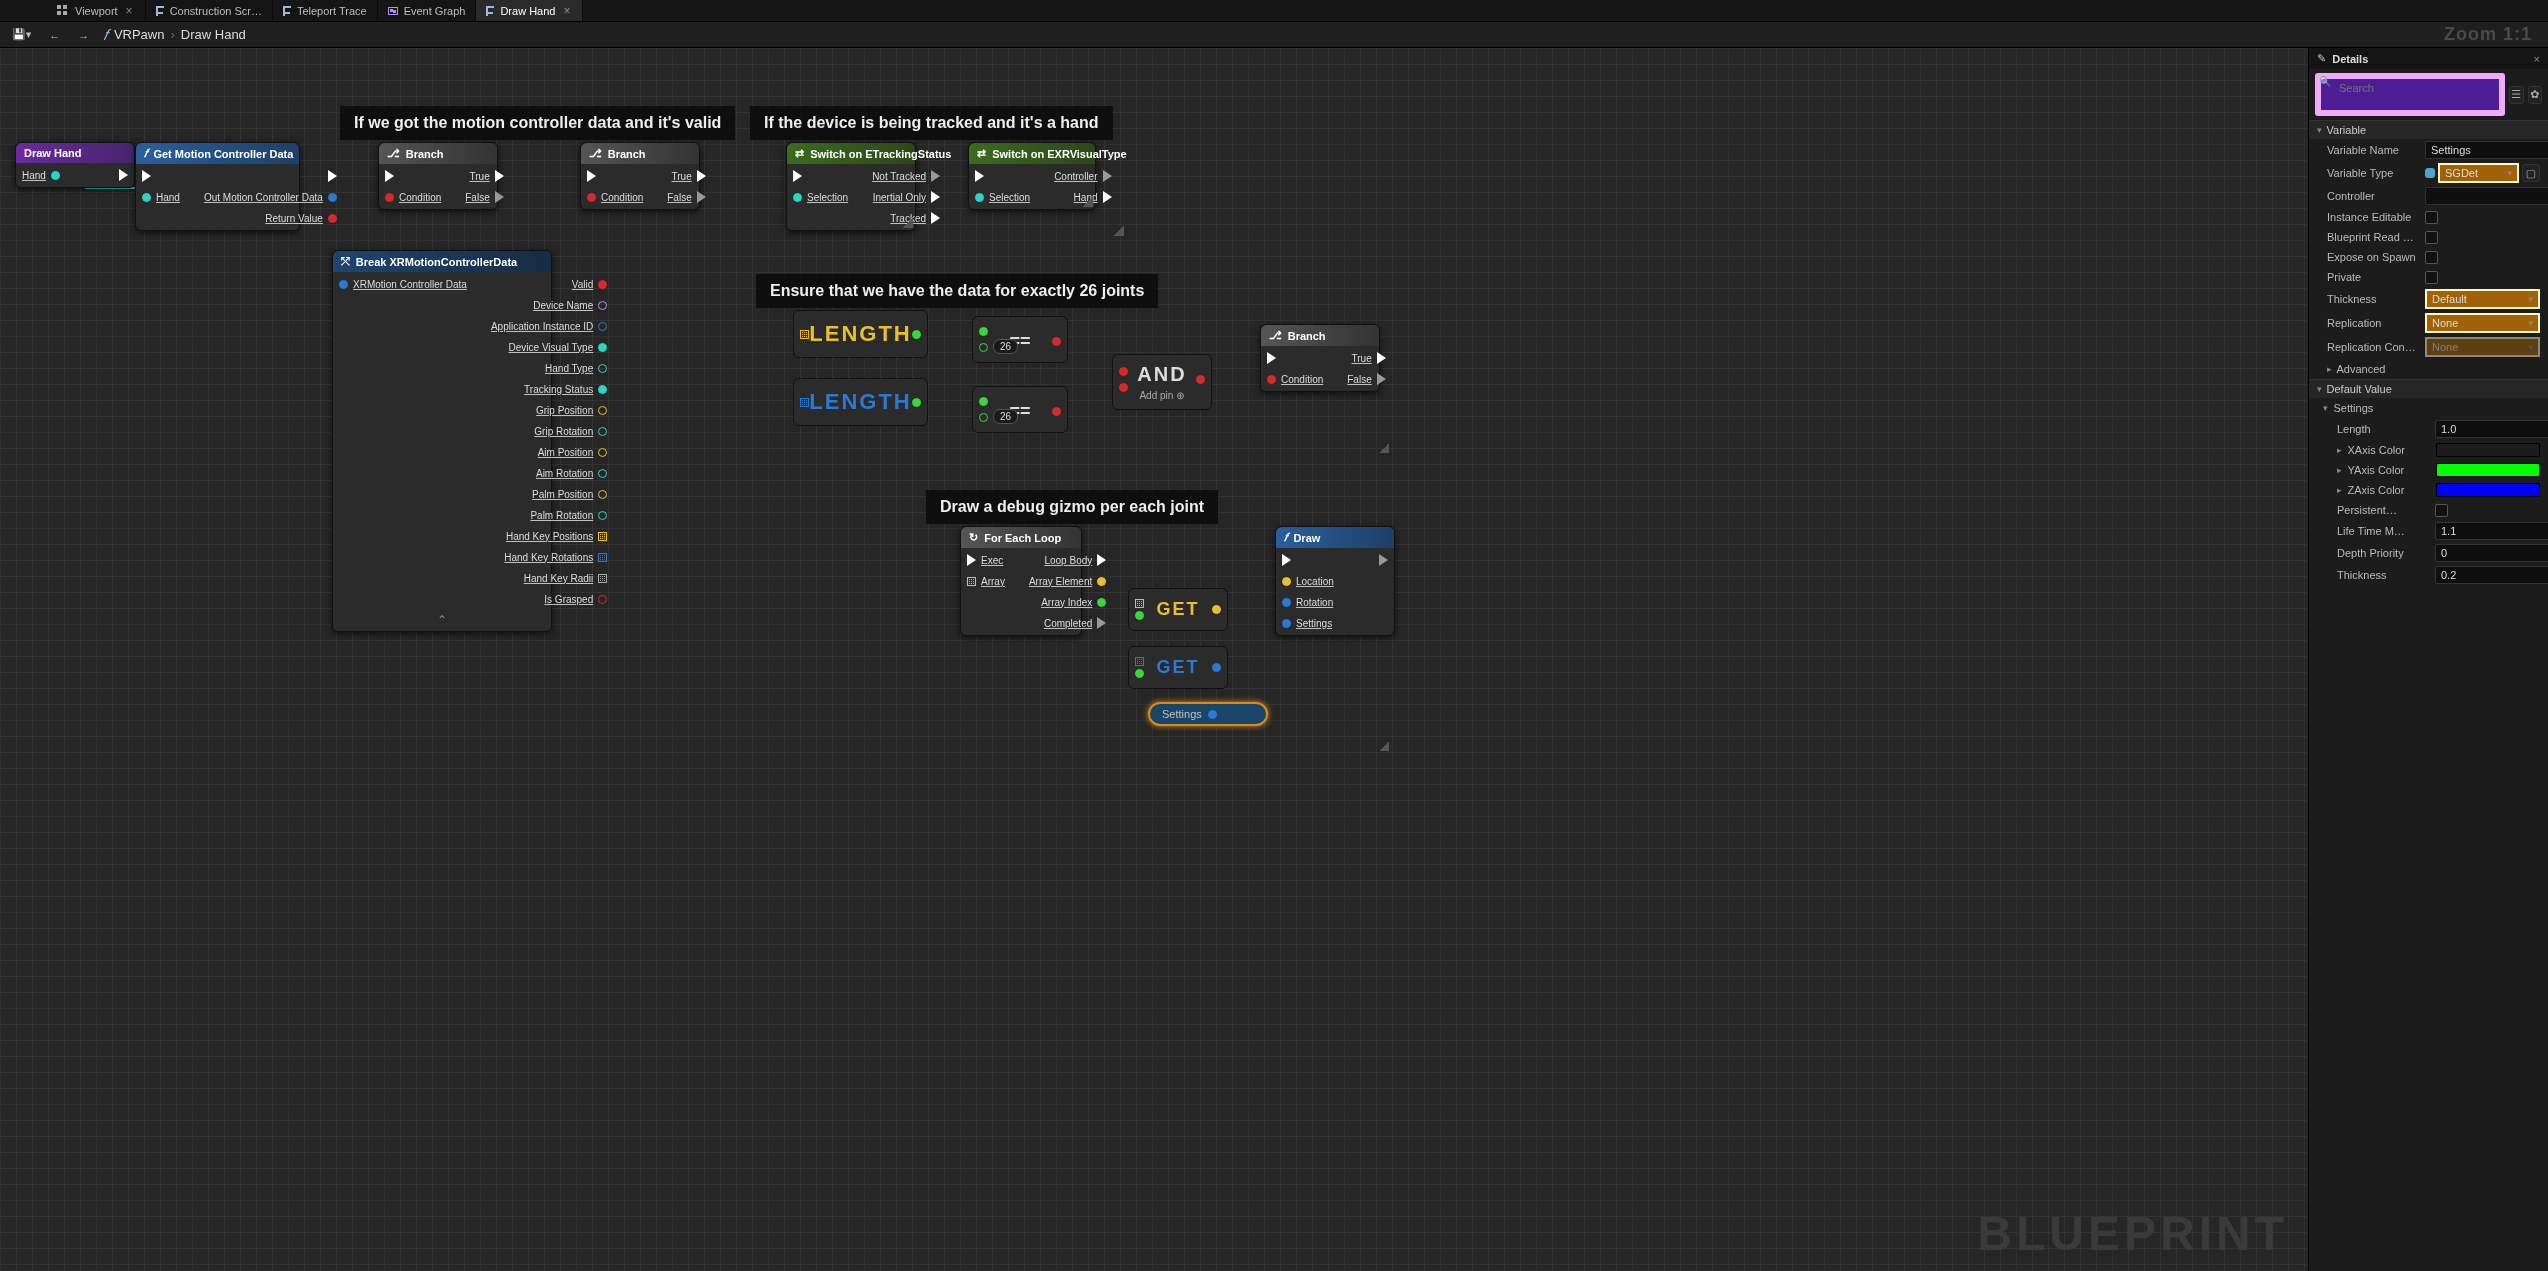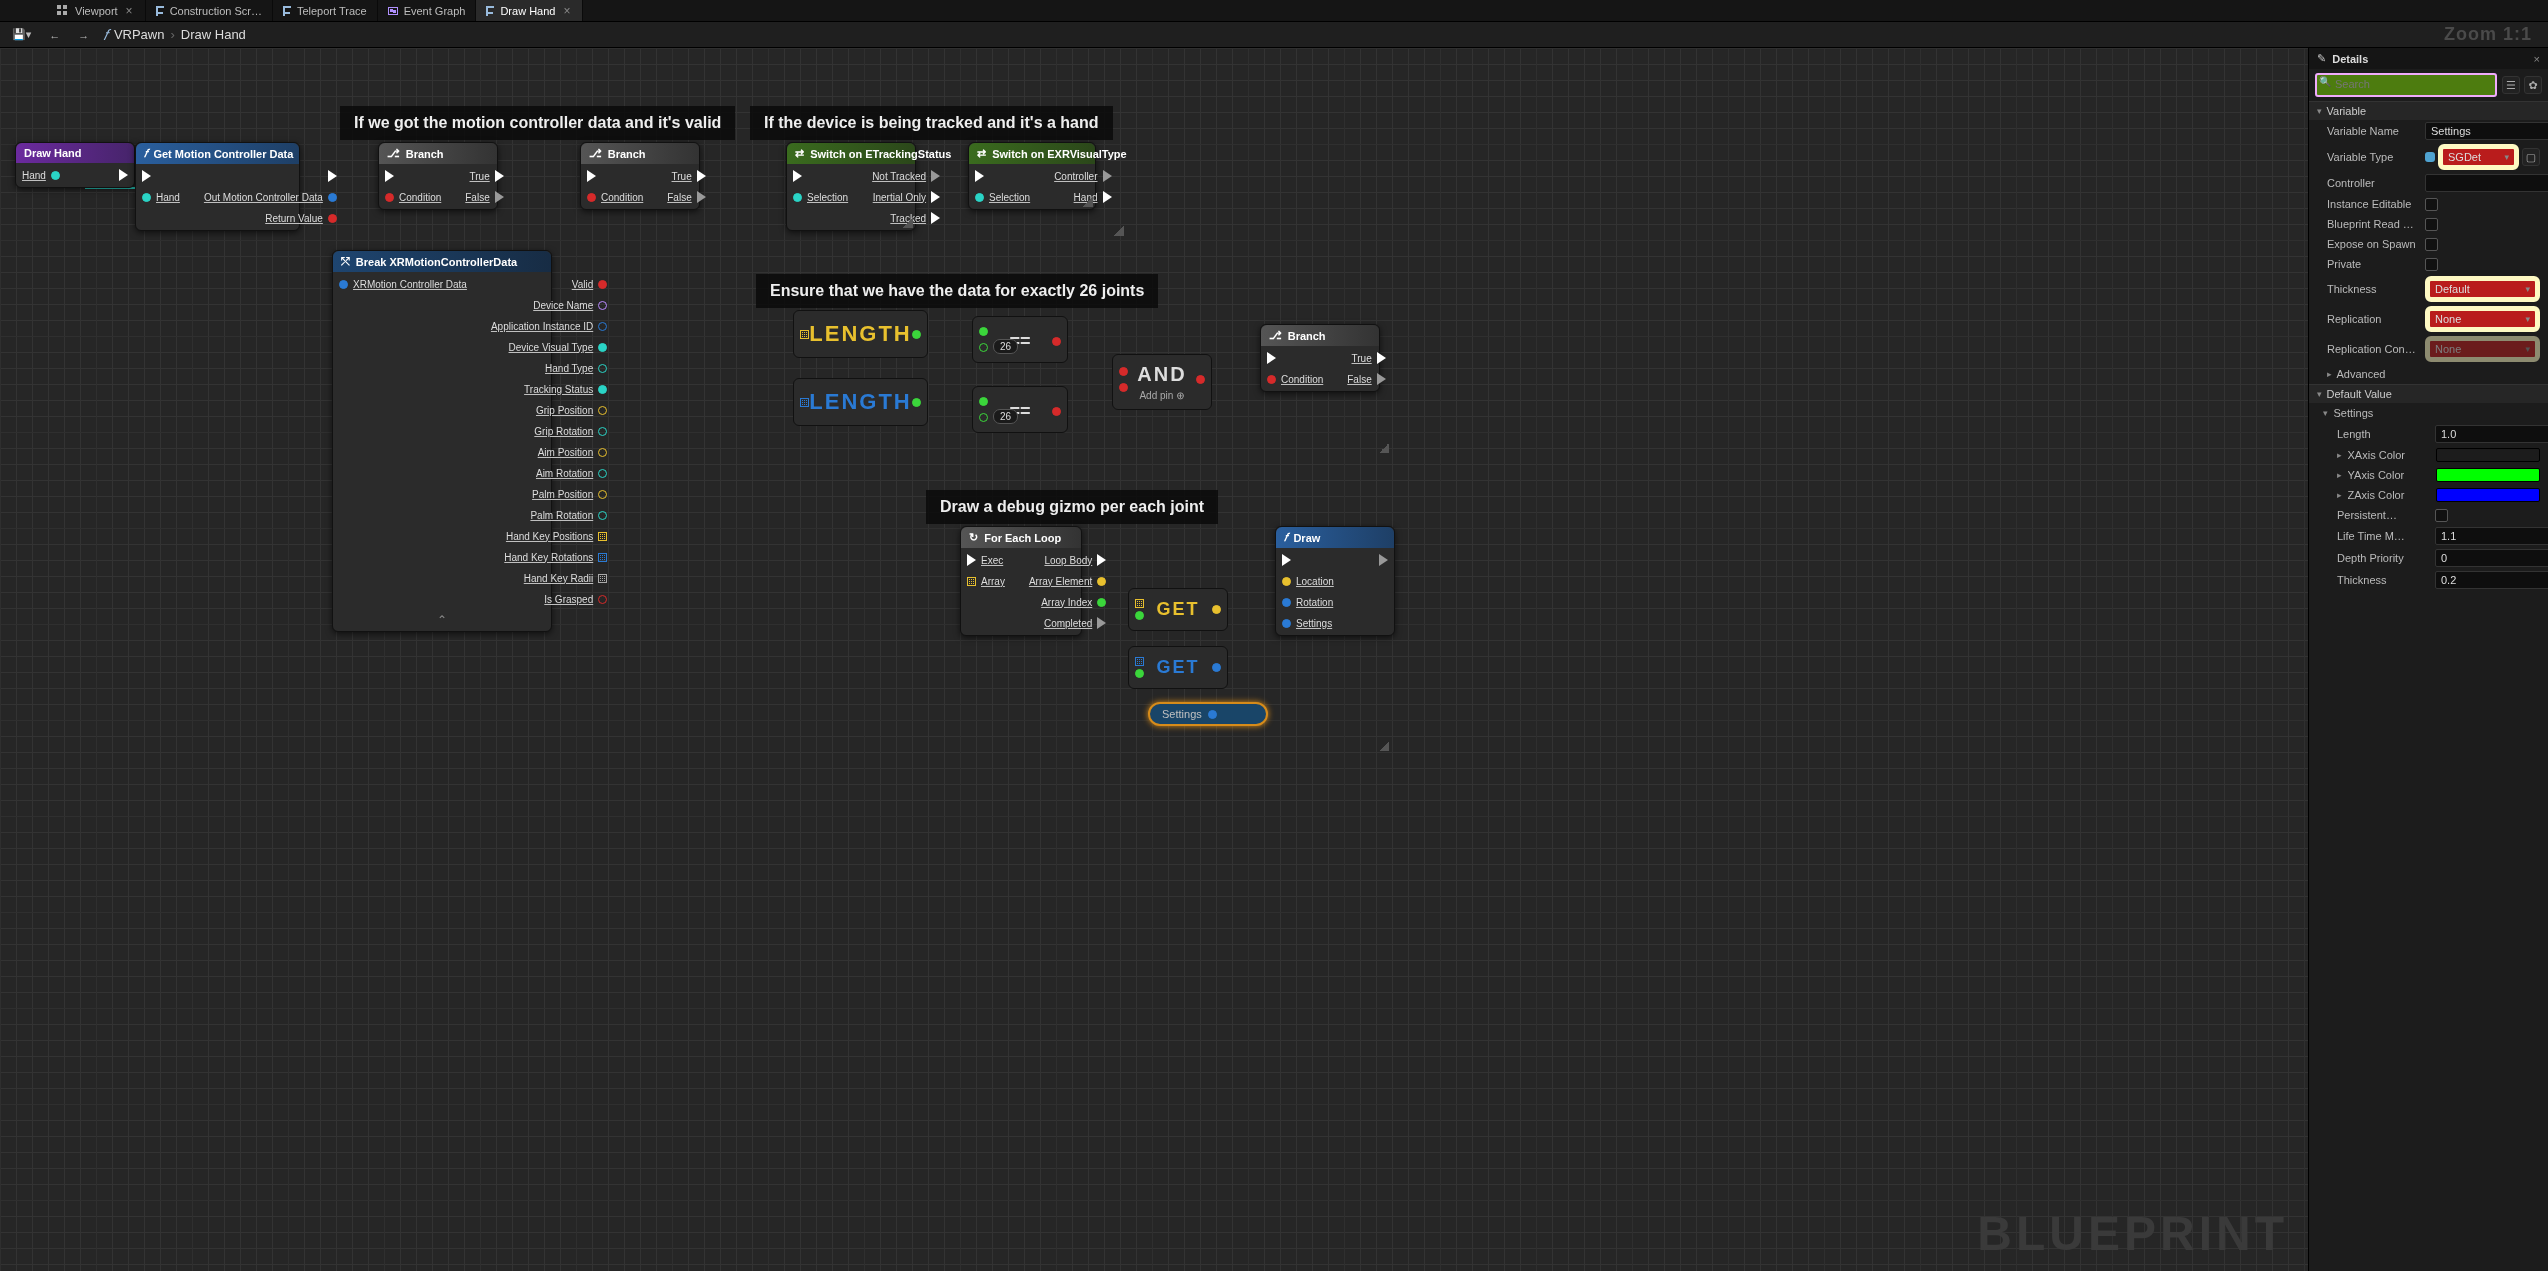--- a/index.html
+++ b/index.html
@@ -84,31 +84,31 @@
 
     
     svg.wires { position:absolute; inset:0; pointer-events:none; }
     svg.wires path { fill:none; stroke-width:2; }
 
     
     .details { width:240px; background:#1c1c1c; border-left:1px solid #000; display:flex; flex-direction:column; font-size:11px; }
     .details-hdr { display:flex; align-items:center; gap:6px; padding:4px 8px; background:#151515; }
     .details-hdr .title { color:#ddd; font-weight:600; }
     .search-row { padding:4px 6px; display:flex; gap:4px; align-items:center; }
-    .search-row input { flex:1; background:#4d7c0f; border:2px solid #f0abfc; color:#ccc; padding:3px 18px 5px 18px; border-radius:3px; font-size:11px;}
+    .search-row input { flex:1; background:#4c1d95; border:6px solid #f0abfc; color:#ccc; padding:3px 18px 16px 18px; border-radius:3px; font-size:11px;}
     .search-wrap { position:relative; flex:1;}
     .search-wrap::before { content:"🔍"; position:absolute; left:4px; top:3px; font-size:10px; color:#777;}
     .icon-btn { width:18px; height:18px; display:flex; align-items:center; justify-content:center; border:1px solid #333; background:#222; color:#aaa; border-radius:3px; cursor:pointer;}
     .section-hdr { background:#262626; padding:3px 8px; color:#ccc; display:flex; align-items:center; gap:5px; border-top:1px solid #333;}
     .section-hdr::before { content:"▾"; font-size:9px; color:#888;}
     .prop-row { display:flex; align-items:center; padding:2px 8px 2px 18px; gap:6px; min-height:20px;}
     .prop-row .label { flex:0 0 92px; color:#bbb; overflow:hidden; text-overflow:ellipsis; white-space:nowrap;}
     .prop-row .value { flex:1; display:flex; align-items:center; gap:3px;}
     .text-input { flex:1; background:#0e0e0e; border:1px solid #333; color:#ddd; padding:2px 5px; border-radius:2px; font-size:11px; min-width:0;}
-    .dropdown { flex:1; background:#b91c1c; border:5px solid #fef9c3; color:#ddd; padding:2px 5px; border-radius:6px; display:flex; justify-content:space-between; align-items:center; min-width:0;}
+    .dropdown { flex:1; background:#a16207; border:2px solid #fef9c3; color:#ddd; padding:2px 5px; border-radius:0; display:flex; justify-content:space-between; align-items:center; min-width:0;}
     .dropdown::after { content:"▾"; color:#888; font-size:9px; margin-left:4px;}
     .checkbox { width:13px; height:13px; border:1px solid #555; background:#111; border-radius:2px;}
     .color-swatch { flex:1; height:14px; border:1px solid #000; border-radius:2px;}
     .pill { width:10px; height:10px; border-radius:3px; background:#4fa3d1;}
 
     .sub-indent { padding-left:28px !important; }
     .adv-row { padding:4px 8px 4px 18px; color:#bbb; display:flex; align-items:center; gap:5px;}
     .adv-row::before{ content:"▸"; font-size:9px; color:#888;}
   </style>
 </head>

